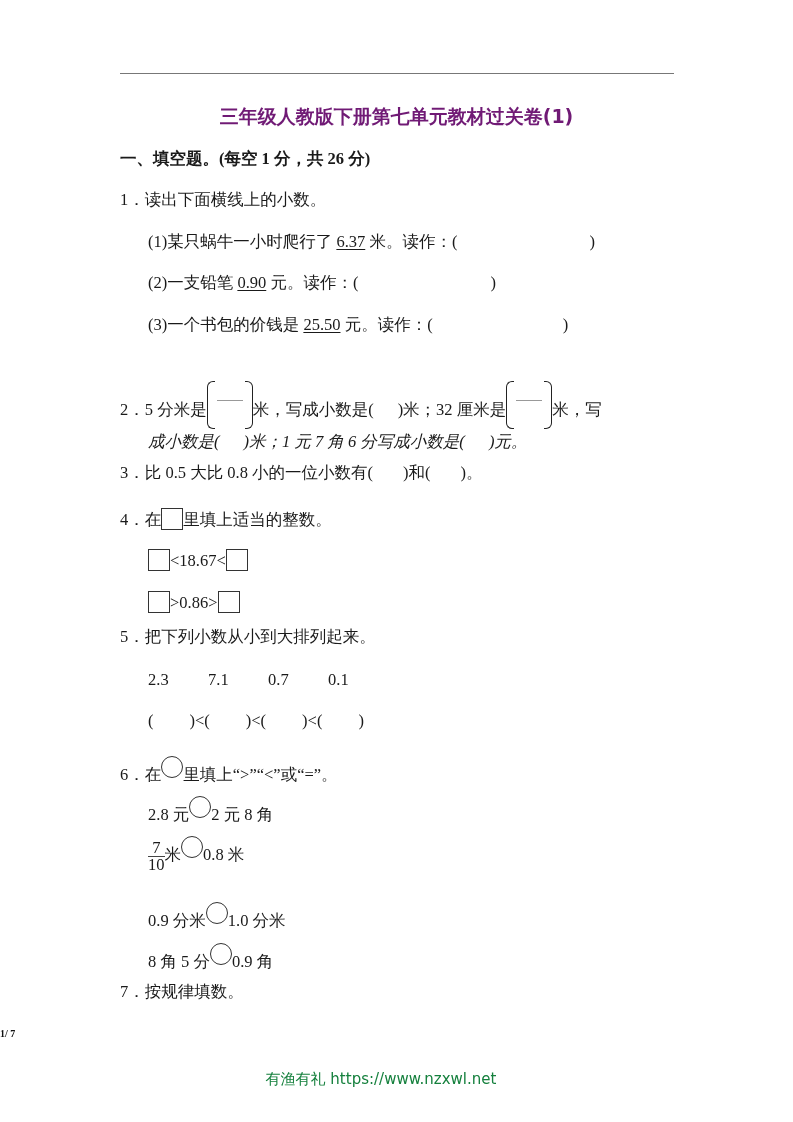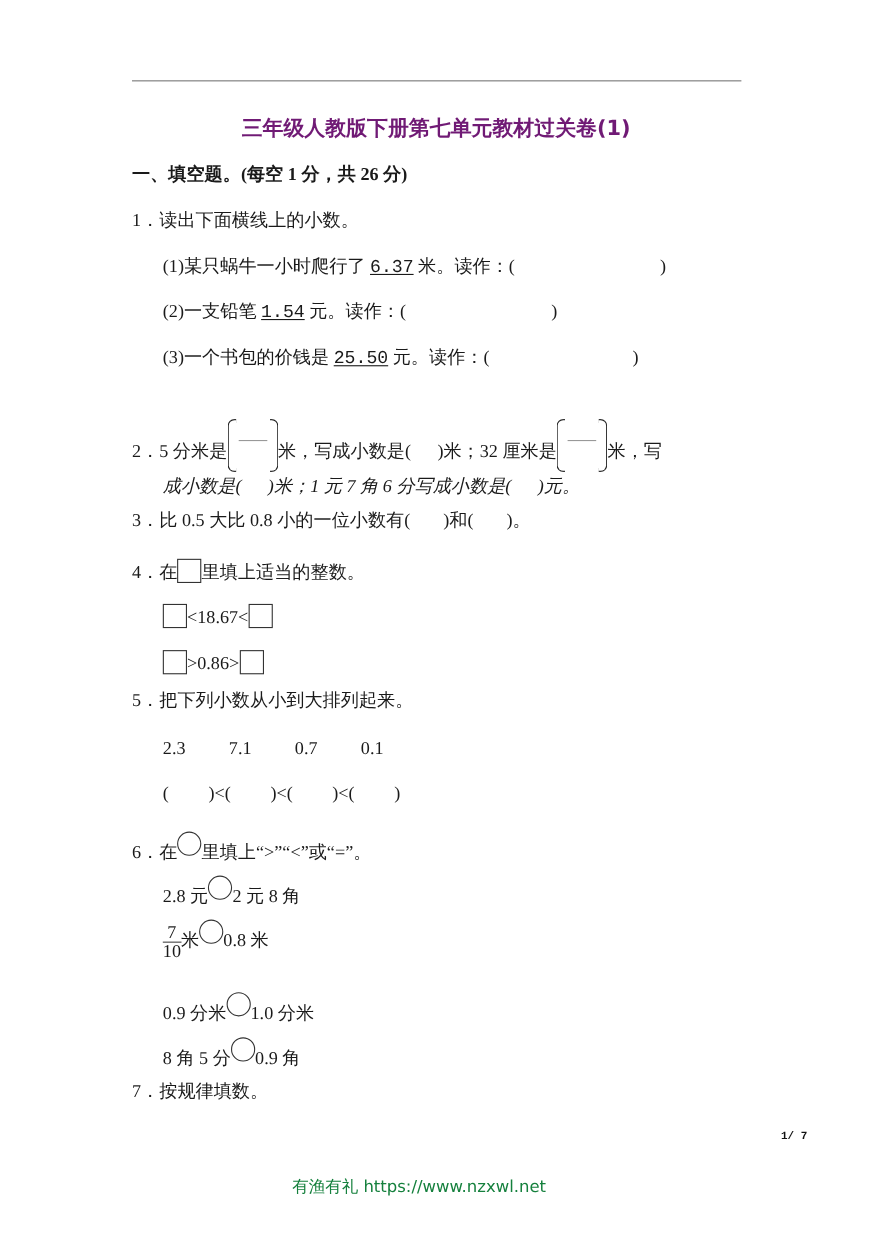--- a/index.html
+++ b/index.html
@@ -13,21 +13,21 @@
     border-top: 1.5px solid #777;
   }
   .title {
     position: absolute; left: 0; width: 793px; top: 104px; text-align: center;
     font-family: "DejaVu Sans", sans-serif; font-weight: bold; font-size: 19px;
     letter-spacing: 0px; color: #701a75;
   }
   .line {
     position: absolute; font-size: 16.5px; white-space: nowrap; line-height: 20px;
   }
-  .ul { text-decoration: underline; text-underline-offset: 2px; font-family: Liberation Mono, monospace; }
+  .ul { text-decoration: underline; text-underline-offset: 2px; }
   .gap { display: inline-block; }
   .sq {
     display: inline-block; width: 22px; height: 22px; border: 1px solid #333;
     vertical-align: -5px; box-sizing: border-box;
   }
   .circ {
     display: inline-block; width: 22px; height: 22px; border: 1px solid #333;
     border-radius: 50%; vertical-align: 2px; box-sizing: border-box;
   }
   .fracbox {
@@ -41,22 +41,22 @@
   .fracbox .rb { right: 0; border-left: none; border-radius: 0 6px 6px 0; }
   .fracbox .bar {
     position: absolute; left: 10px; right: 10px; top: 19px; border-top: 1px solid #999;
   }
   .frac {
     display: inline-block; vertical-align: middle; text-align: center; line-height: 16px;
   }
   .frac .num { display: block; border-bottom: 1px solid #444; padding: 0 1px; }
   .frac .den { display: block; }
   .page-num {
-    position: absolute; left: 0; width: 734px; top: 1028px; text-align: right;
-    font-family: Liberation Mono, monospace; font-weight: bold; font-size: 10px; color: #111;
+    position: absolute; left: 0; width: 734px; top: 1028px; text-align: left;
+    font-family: Liberation Serif, serif; font-weight: bold; font-size: 10px; color: #111;
   }
   .watermark {
     position: absolute; left: 0; width: 762px; top: 1070px; text-align: center;
     font-family: "DejaVu Sans", sans-serif; font-size: 15px; color: #15803d;
   }
 </style>
 </head>
 <body>
 
 <div class="top-rule"></div>
@@ -65,21 +65,21 @@
 
 <div class="line" style="left:120px; top:149px;font-weight:bold;">一、填空题。(每空 1 分，共 26 分)</div>
 
 <div class="line" style="left:120px; top:190px;">
   <span>1．</span><span>读出下面横线上的小数。</span>
 </div>
 <div class="line" style="left:148px; top:232px;">
   <span>(1)某只蜗牛一小时爬行了 </span><span class="ul">6.37</span><span> 米。读作：(</span><span class="gap" style="width:132px"></span><span>)</span>
 </div>
 <div class="line" style="left:148px; top:273px;">
-  <span>(2)一支铅笔 </span><span class="ul">1.54</span><span> 元。读作：(</span><span class="gap" style="width:132px"></span><span>)</span>
+  <span>(2)一支铅笔 </span><span class="ul">0.90</span><span> 元。读作：(</span><span class="gap" style="width:132px"></span><span>)</span>
 </div>
 <div class="line" style="left:148px; top:315px;text-align:right;">
   <span>(3)一个书包的价钱是 </span><span class="ul">25.50</span><span> 元。读作：(</span><span class="gap" style="width:130px"></span><span>)</span>
 </div>
 
 <div class="line" style="left:120px; top:381px;">
   <span>2．</span><span>5 分米是</span><span class="fracbox"><span class="lb"></span><span class="bar"></span><span class="rb"></span></span><span>米，写成小数是(</span><span class="gap" style="width:24px"></span><span>)米；32 厘米是</span><span class="fracbox"><span class="lb"></span><span class="bar"></span><span class="rb"></span></span><span>米，写</span>
 </div>
 <div class="line" style="left:148px; top:432px;font-style:italic;">
   <span>成小数是(</span><span class="gap" style="width:24px"></span><span>)米；1 元 7 角 6 分写成小数是(</span><span class="gap" style="width:24px"></span><span>)元。</span>

